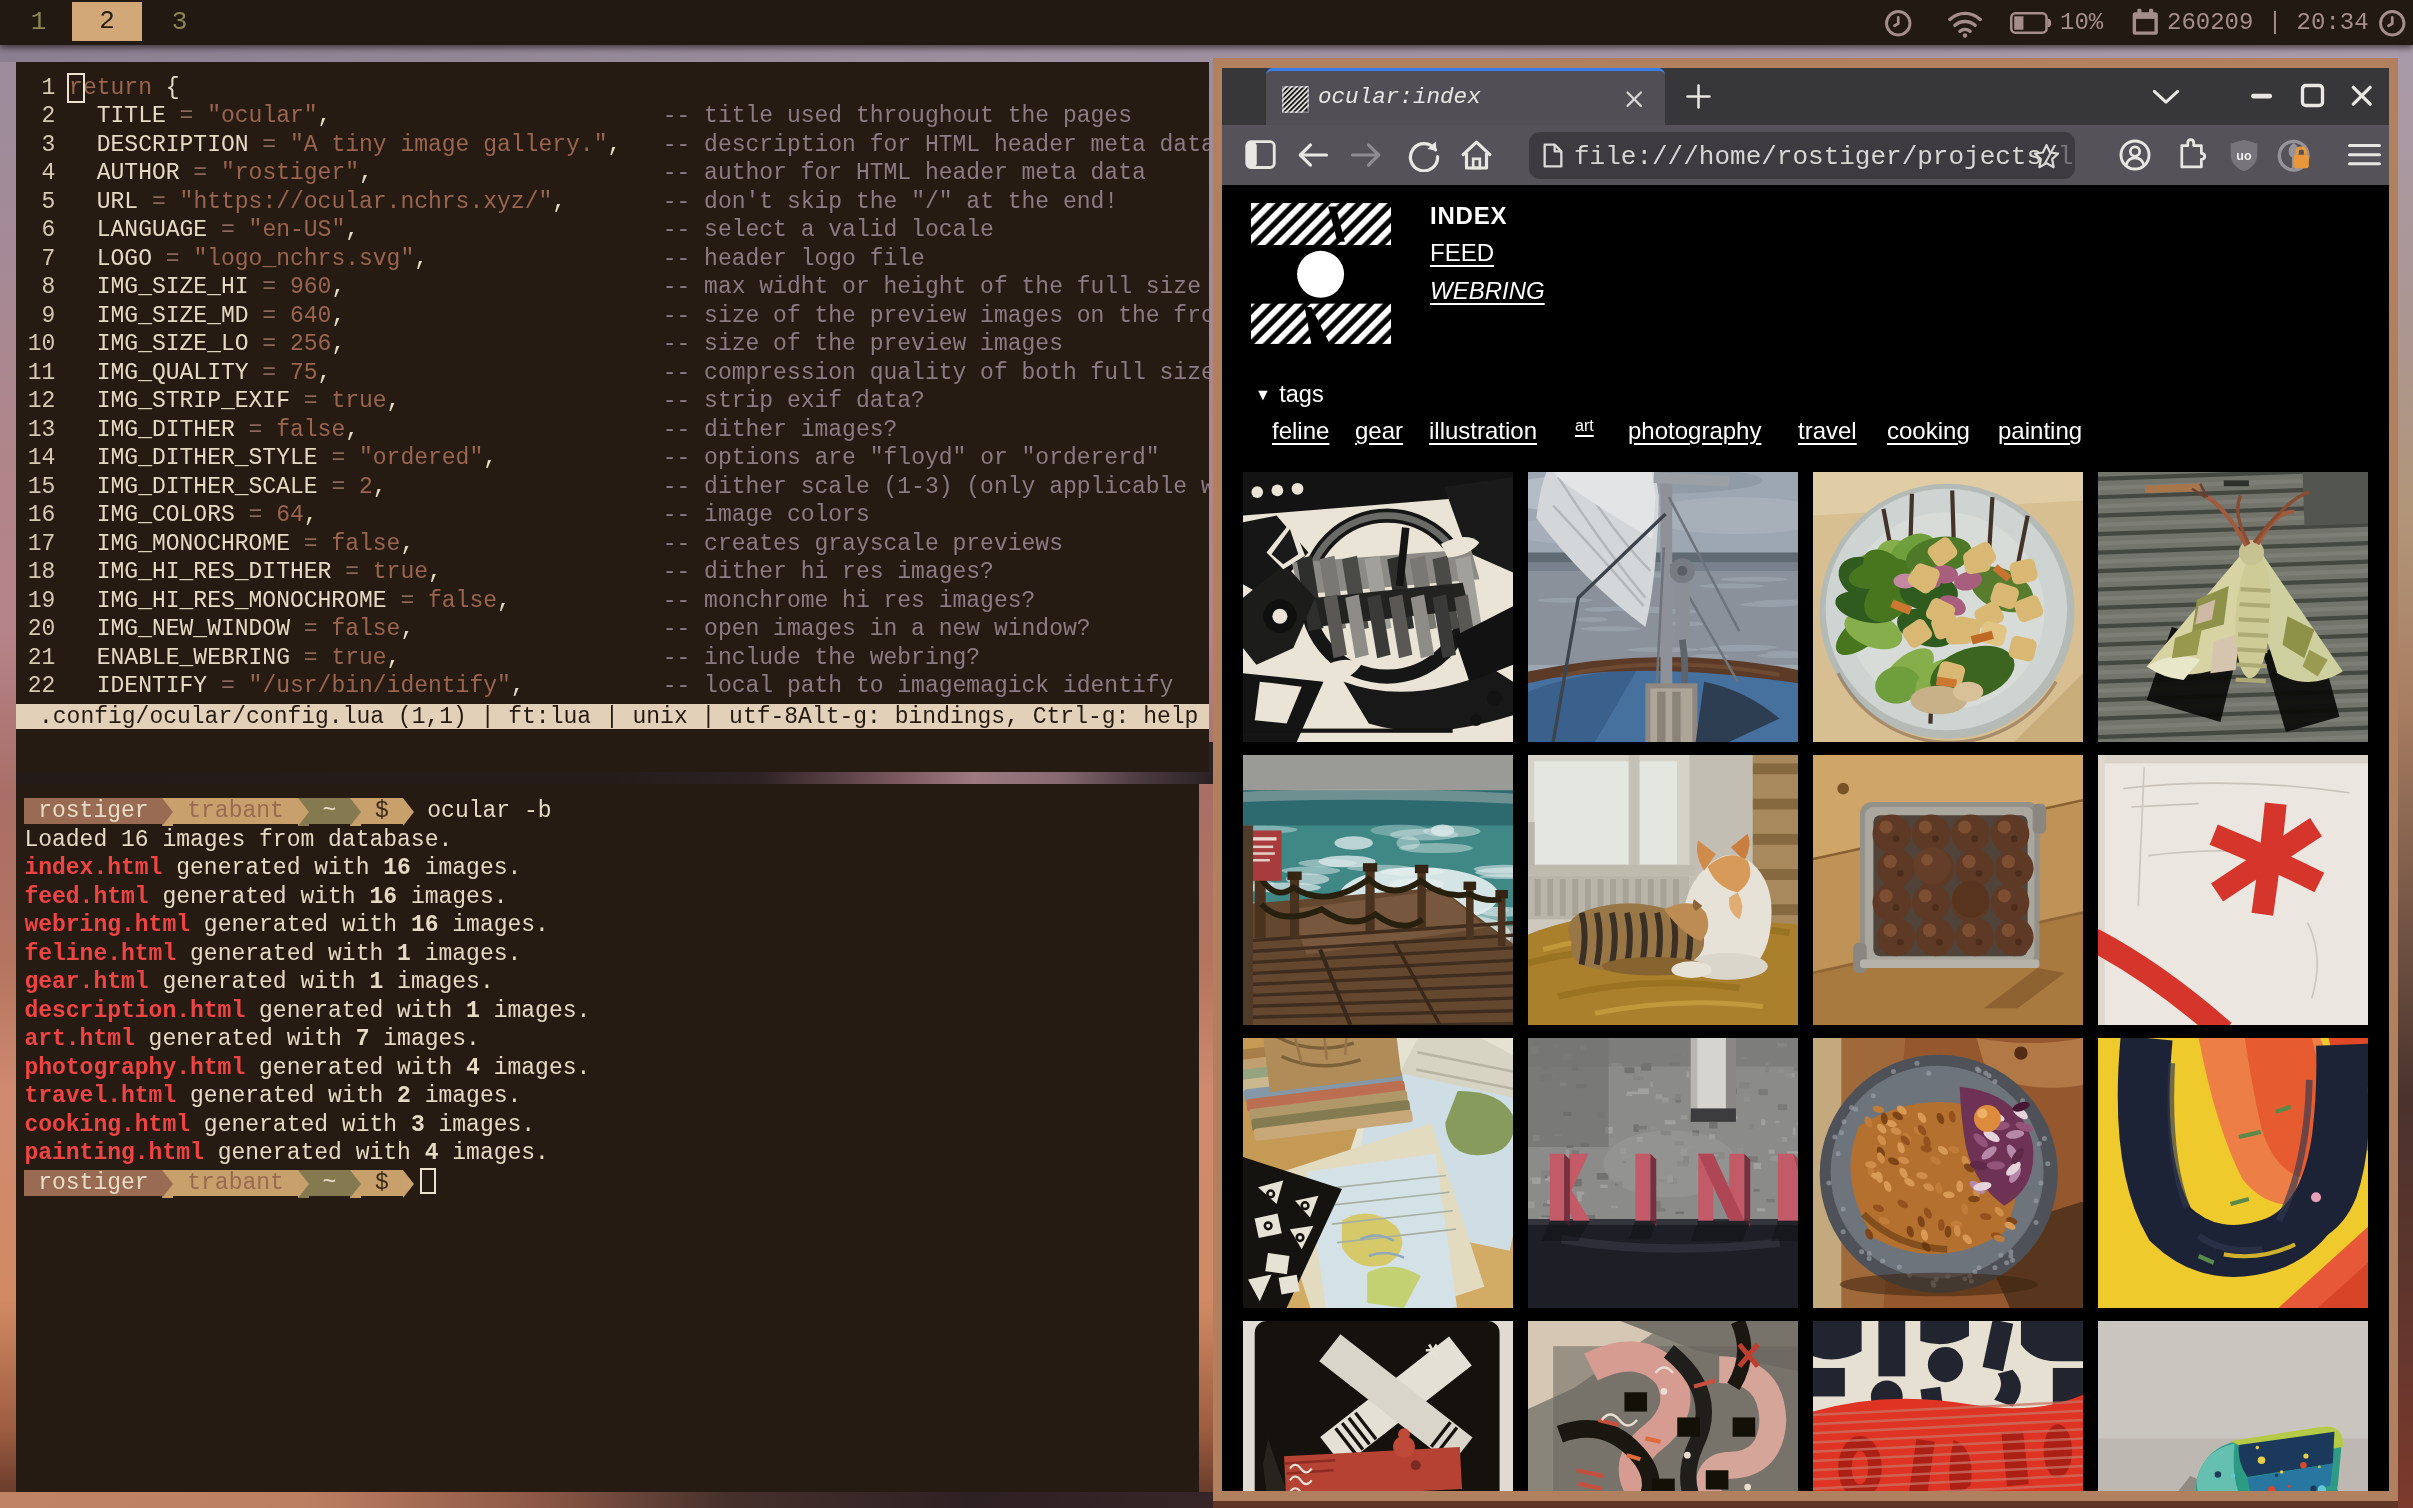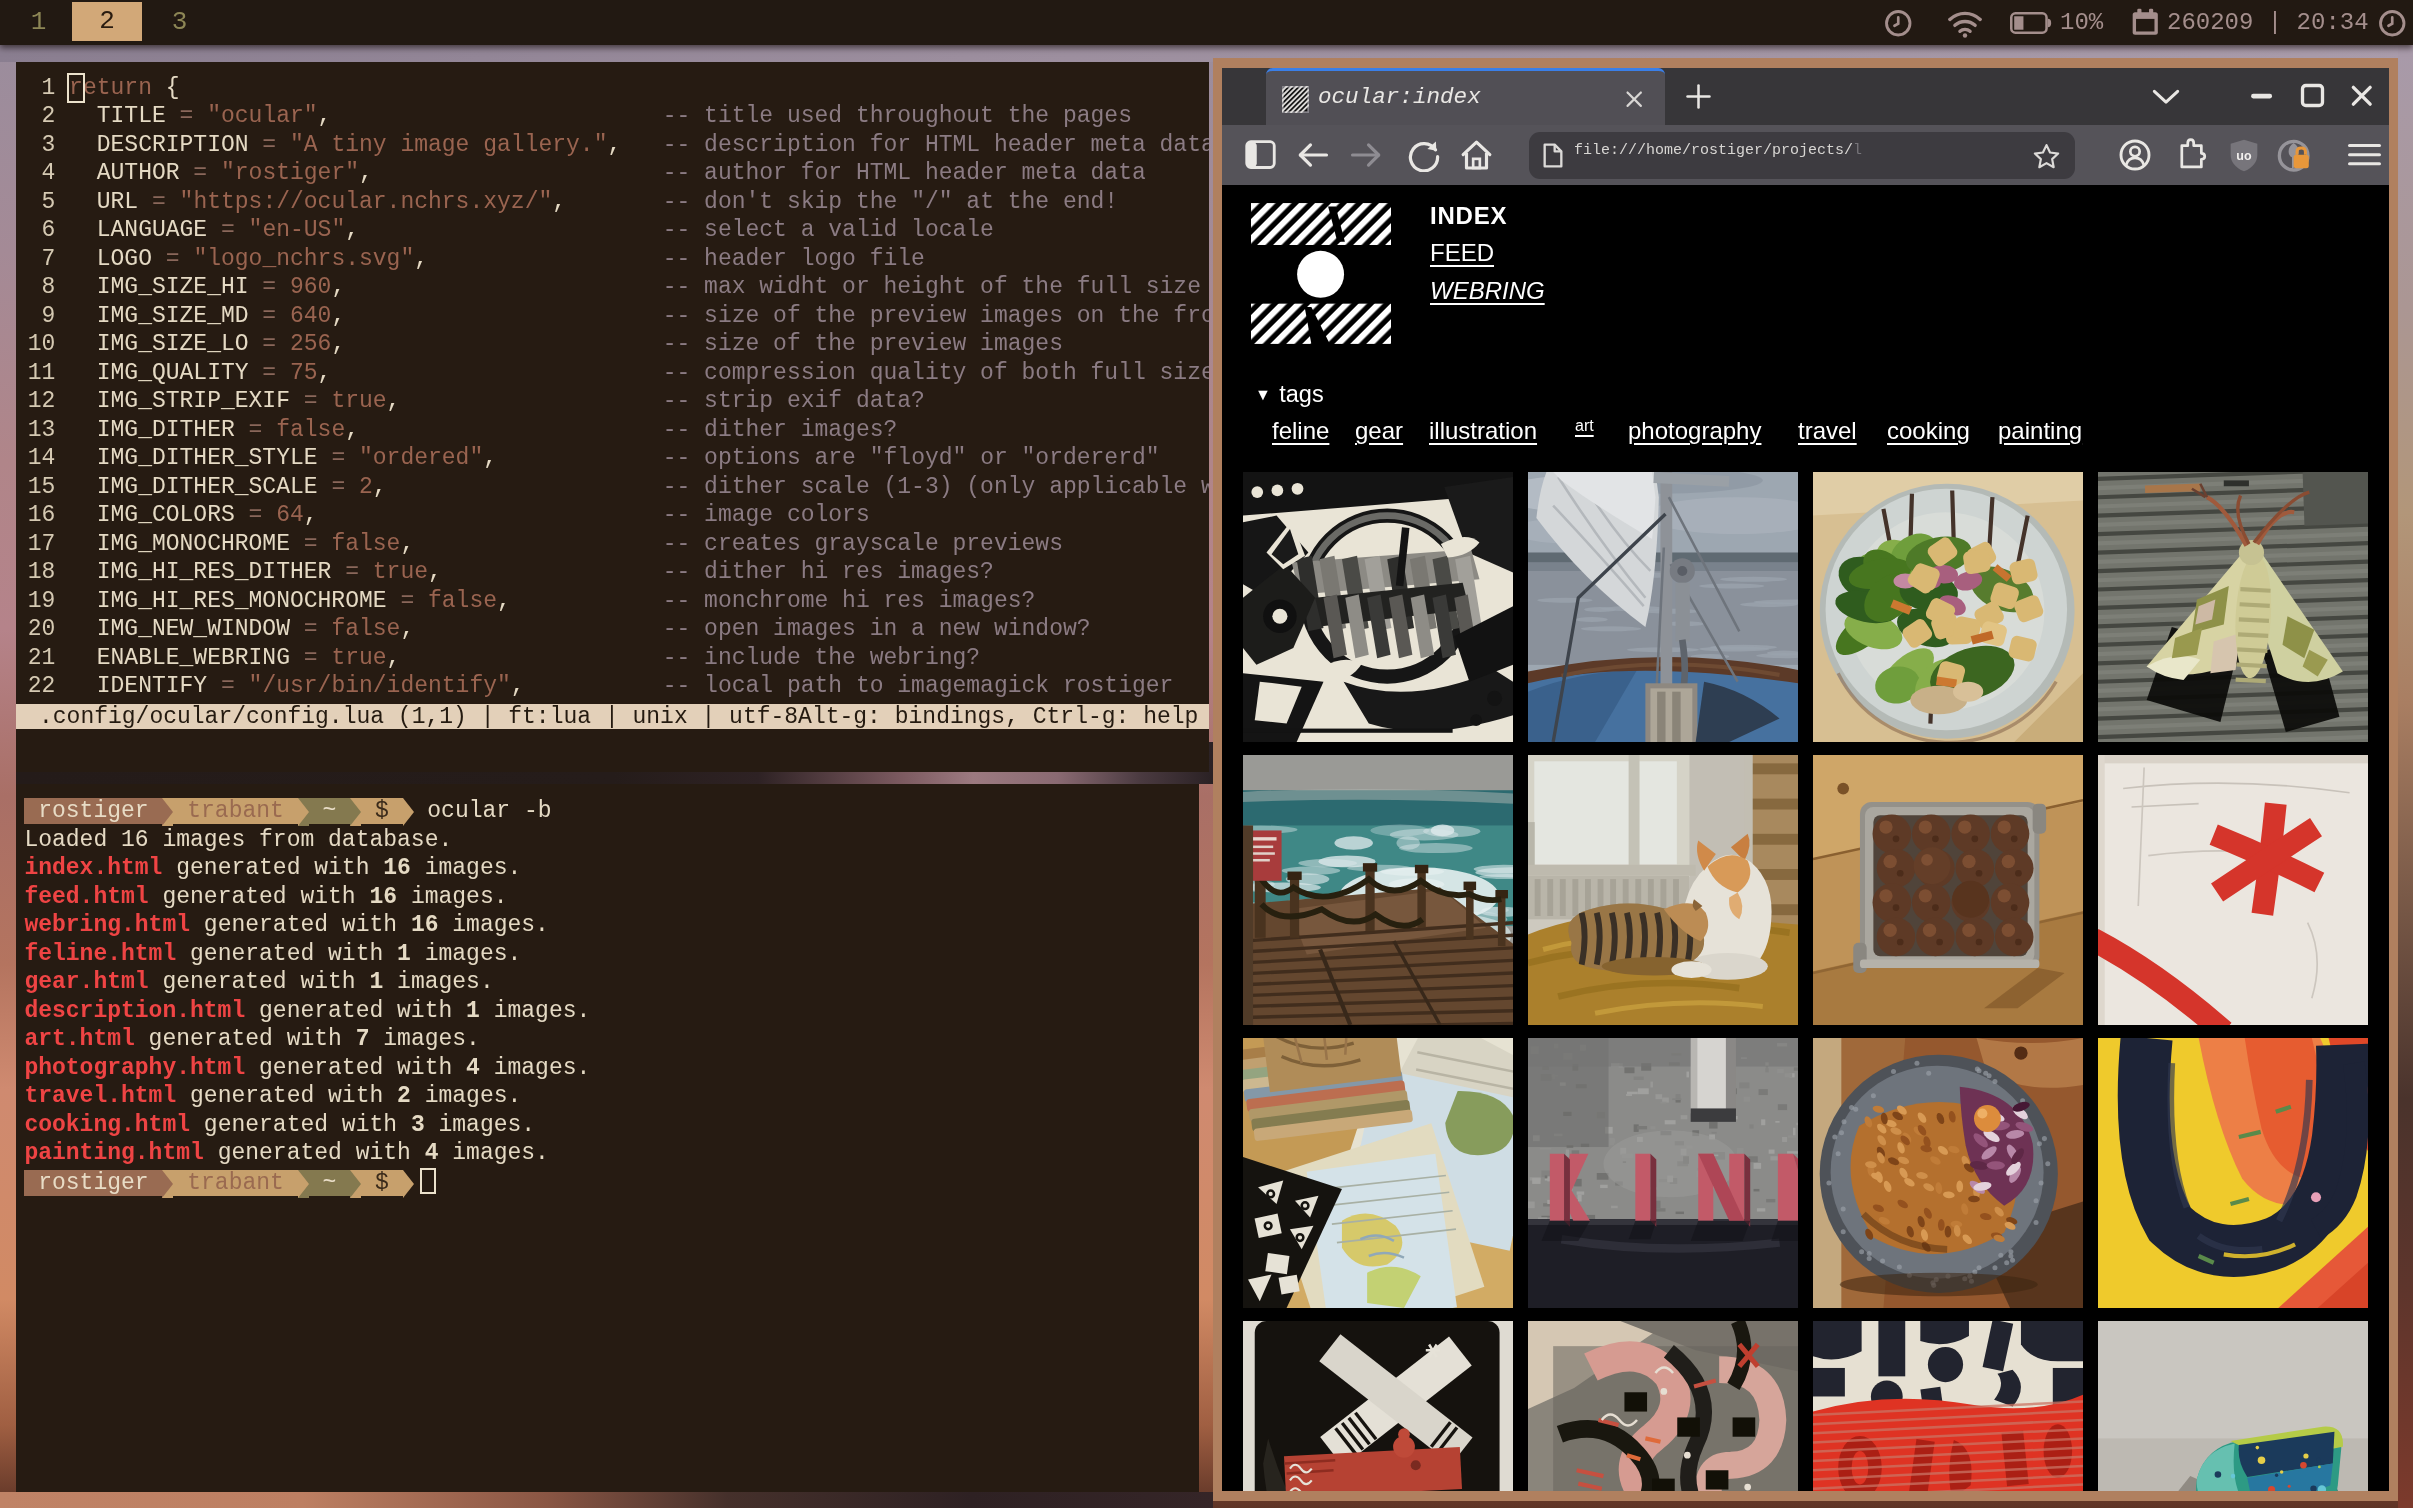--- a/index.html
+++ b/index.html
@@ -30,21 +30,21 @@
   #edstatus{position:absolute;left:0;top:642px;width:1193px;height:25px;background:#e3d0b9;color:#241a10;
     font-size:23px;line-height:26px;white-space:nowrap;display:flex;justify-content:space-between;overflow:hidden;padding:0 1.7px 0 9.2px;box-sizing:border-box;}
   .cursor1{outline:2.5px solid #ece2cc;outline-offset:-0.8px;}
   #ltext{position:absolute;left:0;top:12.6px;padding-left:8.4px;color:#e5dac4;}
   .arrow{display:inline-block;width:0;height:0;border-top:14.2px solid transparent;border-bottom:14.2px solid transparent;border-left:11.7px solid;vertical-align:-9.2px;}
   .curs2{display:inline-block;width:11.7px;height:22px;border:2.5px solid #ece2cc;vertical-align:-5px;margin-left:6.7px;}
   #browser{left:1213px;top:58px;width:1167px;height:1423px;border:9.2px solid #b0805f;border-top-width:10px;border-bottom-width:10px;background:#000;}
   #tabbar{position:absolute;left:0;top:0;width:1167px;height:57px;background:#373639;}
   #tab{position:absolute;left:44px;top:0;width:399px;height:57px;background:#514f55;border-radius:6.7px 6.7px 0 0;border-top:3.4px solid #3a7fe8;box-sizing:border-box;font-style:italic;}
   #navbar{position:absolute;left:0;top:57px;width:1167px;height:60px;background:#555359;}
-  #urlbar{position:absolute;left:307px;top:6.7px;width:546px;height:47px;background:#3d3b40;border-radius:11px;color:#d8d6d3;font-size:15px;font-family:"Liberation Mono",monospace;white-space:nowrap;}
+  #urlbar{position:absolute;left:307px;top:6.7px;width:546px;height:47px;background:#3d3b40;border-radius:11px;color:#d8d6d3;font-size:26px;font-family:"Liberation Mono",monospace;white-space:nowrap;}
   #page{position:absolute;left:0;top:117px;width:1167px;height:1306px;background:#000;overflow:hidden;color:#fff;font-family:"Liberation Sans",sans-serif;}
   .hlink{color:#fff;text-decoration:underline;text-underline-offset:4.2px;text-decoration-thickness:1.7px;}
   .thumb{position:absolute;width:270px;height:270px;}
 </style>
 </head>
 <body>
 <div class="abs" id="wp-top"></div>
 <div class="abs" id="wp-gap"></div>
 <div class="abs" id="wp-bottom"></div>
 <div class="abs" id="wp-right"></div>
@@ -95,21 +95,21 @@
 <span class="ln">12</span>   <span class="cr">IMG_STRIP_EXIF</span> <span class="op">=</span> <span class="br">true</span><span class="cr">,</span>                   <span class="cm">-- strip exif data?</span>
 <span class="ln">13</span>   <span class="cr">IMG_DITHER</span> <span class="op">=</span> <span class="br">false</span><span class="cr">,</span>                      <span class="cm">-- dither images?</span>
 <span class="ln">14</span>   <span class="cr">IMG_DITHER_STYLE</span> <span class="op">=</span> <span class="br">"ordered"</span><span class="cr">,</span>            <span class="cm">-- options are "floyd" or "ordererd"</span>
 <span class="ln">15</span>   <span class="cr">IMG_DITHER_SCALE</span> <span class="op">=</span> <span class="br">2</span><span class="cr">,</span>                    <span class="cm">-- dither scale (1-3) (only applicable with floyd)</span>
 <span class="ln">16</span>   <span class="cr">IMG_COLORS</span> <span class="op">=</span> <span class="br">64</span><span class="cr">,</span>                         <span class="cm">-- image colors</span>
 <span class="ln">17</span>   <span class="cr">IMG_MONOCHROME</span> <span class="op">=</span> <span class="br">false</span><span class="cr">,</span>                  <span class="cm">-- creates grayscale previews</span>
 <span class="ln">18</span>   <span class="cr">IMG_HI_RES_DITHER</span> <span class="op">=</span> <span class="br">true</span><span class="cr">,</span>                <span class="cm">-- dither hi res images?</span>
 <span class="ln">19</span>   <span class="cr">IMG_HI_RES_MONOCHROME</span> <span class="op">=</span> <span class="br">false</span><span class="cr">,</span>           <span class="cm">-- monchrome hi res images?</span>
 <span class="ln">20</span>   <span class="cr">IMG_NEW_WINDOW</span> <span class="op">=</span> <span class="br">false</span><span class="cr">,</span>                  <span class="cm">-- open images in a new window?</span>
 <span class="ln">21</span>   <span class="cr">ENABLE_WEBRING</span> <span class="op">=</span> <span class="br">true</span><span class="cr">,</span>                   <span class="cm">-- include the webring?</span>
-<span class="ln">22</span>   <span class="cr">IDENTIFY</span> <span class="op">=</span> <span class="br">"/usr/bin/identify"</span><span class="cr">,</span>          <span class="cm">-- local path to imagemagick rostiger</span></pre>
+<span class="ln">22</span>   <span class="cr">IDENTIFY</span> <span class="op">=</span> <span class="br">"/usr/bin/identify"</span><span class="cr">,</span>          <span class="cm">-- local path to imagemagick identify</span></pre>
 <div id="edstatus">
       <span style="white-space:pre;"> .config/ocular/config.lua (1,1) | ft:lua | unix | utf-8Alt-g: bindings, Ctrl-g: help</span>
     </div>
 </div>
 <div class="abs term" id="lterm">
 <pre id="ltext"><span style="background:#996b52;color:#e8dcc6;"> rostiger </span><span class="arrow" style="border-left-color:#996b52;border-top-color:#c7a06c;border-bottom-color:#c7a06c;"></span><span style="background:#c7a06c;color:#9a6a50;"> trabant </span><span class="arrow" style="border-left-color:#c7a06c;border-top-color:#84794f;border-bottom-color:#84794f;"></span><span style="background:#84794f;color:#e8dcc6;"> ~ </span><span class="arrow" style="border-left-color:#84794f;border-top-color:#c7a06c;border-bottom-color:#c7a06c;"></span><span style="background:#c7a06c;color:#3a2a1a;"> $ </span><span class="arrow" style="border-left-color:#c7a06c;"></span> ocular -b
 Loaded 16 images from database.
 <span class="ol">index.html</span> generated with <span class="b">16</span> images.
 <span class="ol">feed.html</span> generated with <span class="b">16</span> images.
 <span class="ol">webring.html</span> generated with <span class="b">16</span> images.

